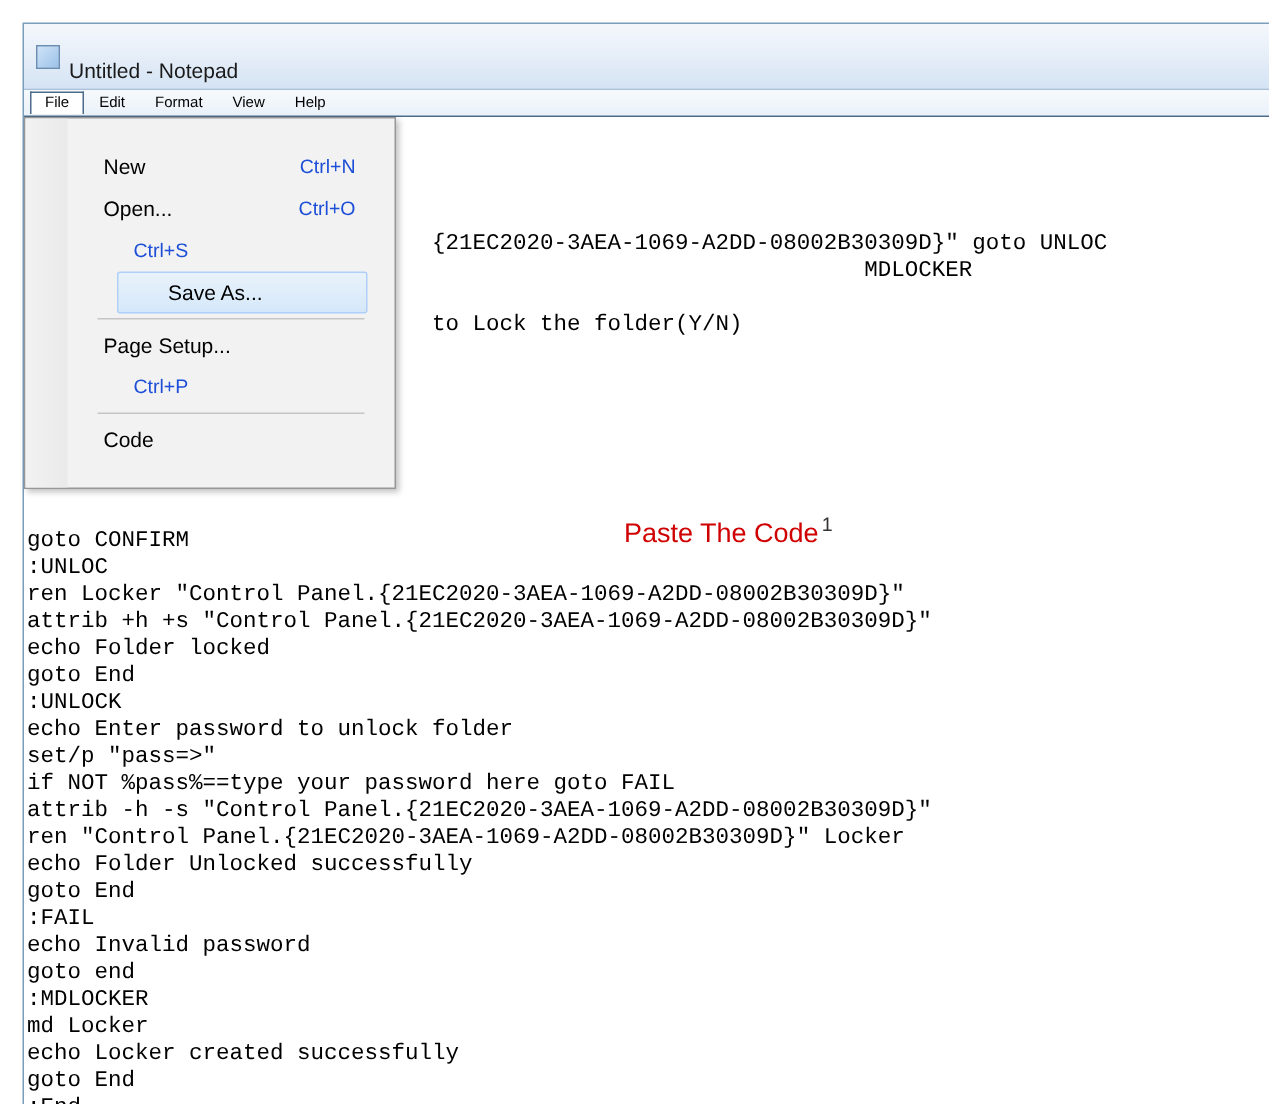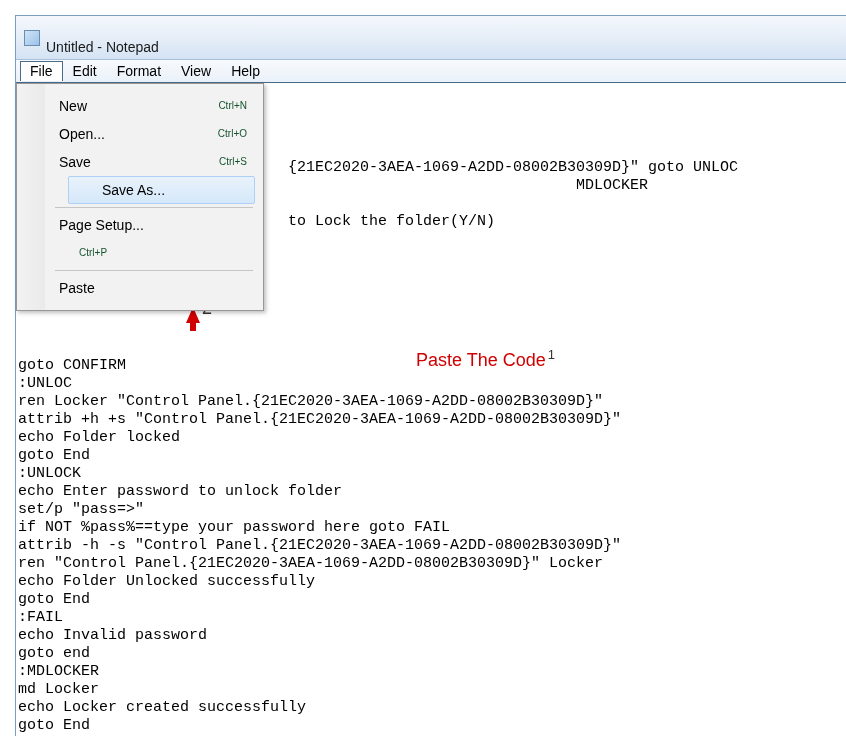--- a/index.html
+++ b/index.html
@@ -39,21 +39,21 @@
     margin-top: 19px;
   }
   .menubar {
     background: linear-gradient(to bottom, #f7fafd 0%, #eaf1f9 100%);
     border-bottom: 1px solid #4a6b8a;
     display: flex;
     padding: 1px 4px;
   }
   .menubar .menu-item {
     padding: 2px 10px;
-    font-size: 14px;
+    font-size: 10px;
     color: #000;
     cursor: default;
   }
   .menubar .menu-item.open {
     border: 1px solid #4a6b8a;
     border-bottom: none;
     background: #fff;
     padding: 1px 9px 2px 9px;
   }
   .content-area {
@@ -71,39 +71,39 @@
   }
   .dropdown {
     position: absolute;
     top: 0;
     left: 0;
     width: 248px;
     background: #f2f2f2;
     border: 1px solid #979797;
     box-shadow: 2px 2px 4px rgba(0,0,0,0.25);
     z-index: 10;
-    padding: 8px;
+    padding: 18px;
   }
   .dropdown .dd-inner {
     background: #f2f2f2;
   }
   .dropdown .dd-item {
     display: flex;
     align-items: center;
     padding: 5px 8px 5px 34px;
     font-family: "Segoe UI", Tahoma, sans-serif;
     font-size: 14px;
     color: #000;
     cursor: default;
     position: relative;
   }
   .dropdown .dd-item .label { flex: 1; }
   .dropdown .dd-item .shortcut {
-    color: #14532d;
-    font-size: 10px;
+    color: #1d4ed8;
+    font-size: 13px;
     margin-left: 20px;
   }
   .dropdown .dd-item.highlight {
     background: linear-gradient(to bottom, #e9f2fb 0%, #d5e8fa 100%);
     border: 1px solid #aecff7;
     border-radius: 2px;
     padding: 4px 7px 4px 33px;
     margin-left: 43px;
   }
   .dropdown .dd-sep {
@@ -184,36 +184,35 @@
       <div class="dd-inner" id="dd-inner">
           <div class="dd-item">
             <span class="label">New</span>
             <span class="shortcut">Ctrl+N</span>
           </div>
           <div class="dd-item">
             <span class="label">Open...</span>
             <span class="shortcut">Ctrl+O</span>
           </div>
           <div class="dd-item">
-            <span class="label">Save</span>
             <span class="shortcut">Ctrl+S</span>
           </div>
           <div class="dd-item highlight">
             <span class="label">Save As...</span>
           </div>
           <div class="dd-sep"></div>
           <div class="dd-item">
             <span class="label">Page Setup...</span>
           </div>
           <div class="dd-item">
             <span class="shortcut">Ctrl+P</span>
           </div>
           <div class="dd-sep"></div>
           <div class="dd-item">
-            <span class="label">Paste</span>
+            <span class="label">Code</span>
           </div>
         </div>
     </div>
 
     <div class="editor-text"><span> </span>
 <span> </span>
 <span> </span>
 <span> </span>
                               <span>{21EC2020-3AEA-1069-A2DD-08002B30309D}" goto UNLOC</span>
                                                               <span>MDLOCKER</span>

